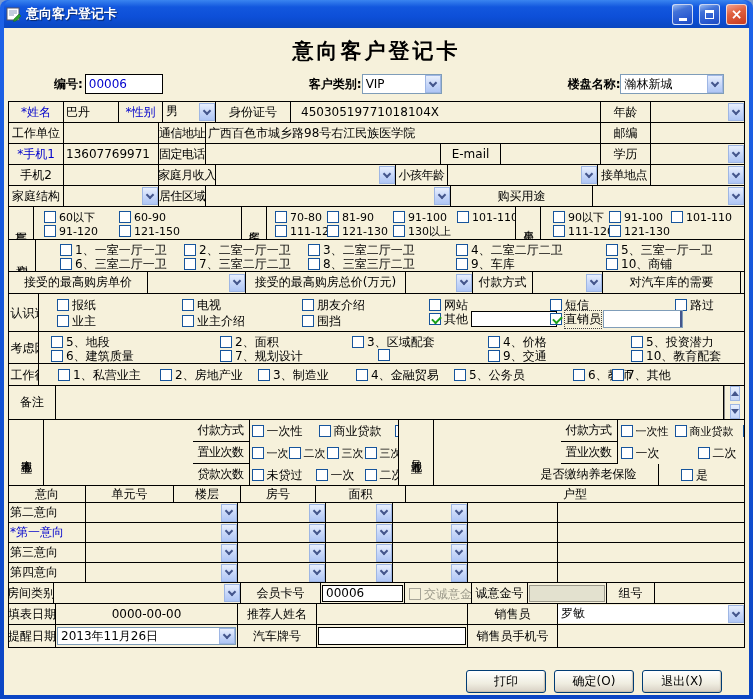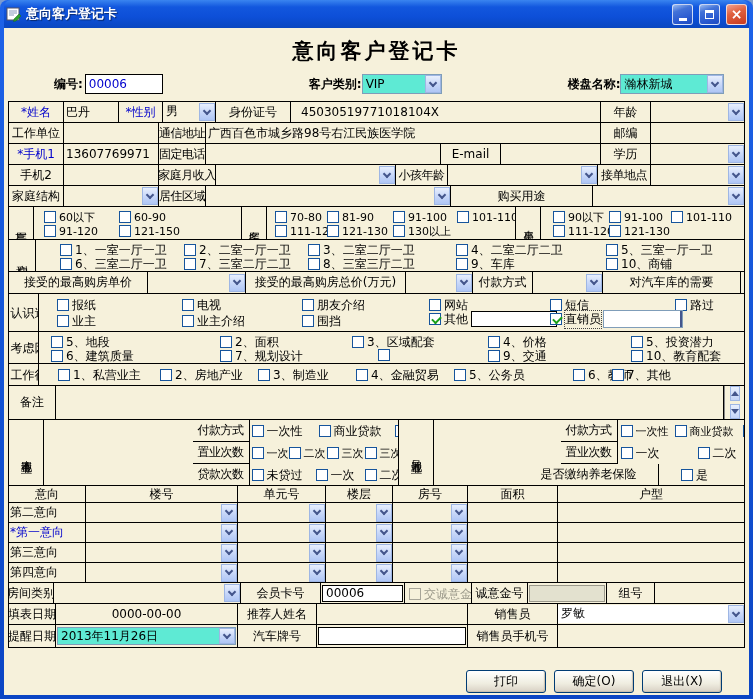--- a/index.html
+++ b/index.html
@@ -14,21 +14,21 @@
   .gmax{width:9px;height:9px;border:1px solid #fff;border-top:3px solid #fff;}
   .bodyc{background:#F6F1DB;height:667px;padding:3px 4px;position:relative;overflow:hidden;}
   .ftitle{text-align:center;font-size:21px;font-weight:bold;letter-spacing:3px;margin:6px 0 8px;}
   .hrow{display:flex;align-items:center;height:22px;margin:0 0 6px 46px;}
   .hlbl{font-weight:bold;white-space:nowrap;}
   .inpbox{display:inline-block;background:#fff;border:1px solid #000;height:20px;line-height:18px;padding:0 3px;}
   .blue{color:#0000CC;}
   
   .combo{display:flex;align-items:stretch;height:18px;flex:1;}
   .combo .fld{flex:1;overflow:hidden;white-space:nowrap;padding:0 3px;line-height:16px;}
-  .combo.w{background:#5eead4;border:1px solid #7F9DB9;}
+  .combo.w{background:#ffffff;border:1px solid #7F9DB9;}
   .combo .cbtn{width:16px;flex:none;background:linear-gradient(#E8EFFD,#C3D4F8 60%,#AFC6F5);border:1px solid #9EB6E4;display:flex;align-items:center;justify-content:center;}
   .chev{width:6px;height:6px;border-left:2px solid #44568C;border-bottom:2px solid #44568C;transform:rotate(-45deg);margin-top:-3px;}
   
   .grid{width:737px;border:1px solid #000;background:#F6F1DB;}
   .row{display:flex;border-bottom:1px solid #000;position:relative;}
   .row:last-child{border-bottom:none;}
   .c{border-right:1px solid #000;display:flex;align-items:center;padding:0 2px;overflow:hidden;position:relative;}
   .c:last-child{border-right:none;}
   .c.fx{flex:1;}
   .lbl{justify-content:center;text-align:center;white-space:nowrap;padding:0 1px;}
@@ -664,21 +664,20 @@
                   <span class="t">是</span>
                 </span>
 
             </div>
           </div>
         </div>
       </div>
 
       <div class="row" style="height:17px;font-size:12px;">
         <div class="c lbl" style="width:77px;">意向</div>
-        <div class="c lbl" style="width:152px;">楼号</div>
         <div class="c lbl" style="width:88px;">单元号</div>
         <div class="c lbl" style="width:67px;">楼层</div>
         <div class="c lbl" style="width:75px;">房号</div>
         <div class="c lbl" style="width:90px;">面积</div>
         <div class="c lbl fx">户型</div>
       </div>
 
       <div class="row" style="height:20px;">
         <div class="c lbl" style="width:77px;justify-content:flex-start;">第二意向</div>
         <div class="c" style="width:152px;padding:0;">

